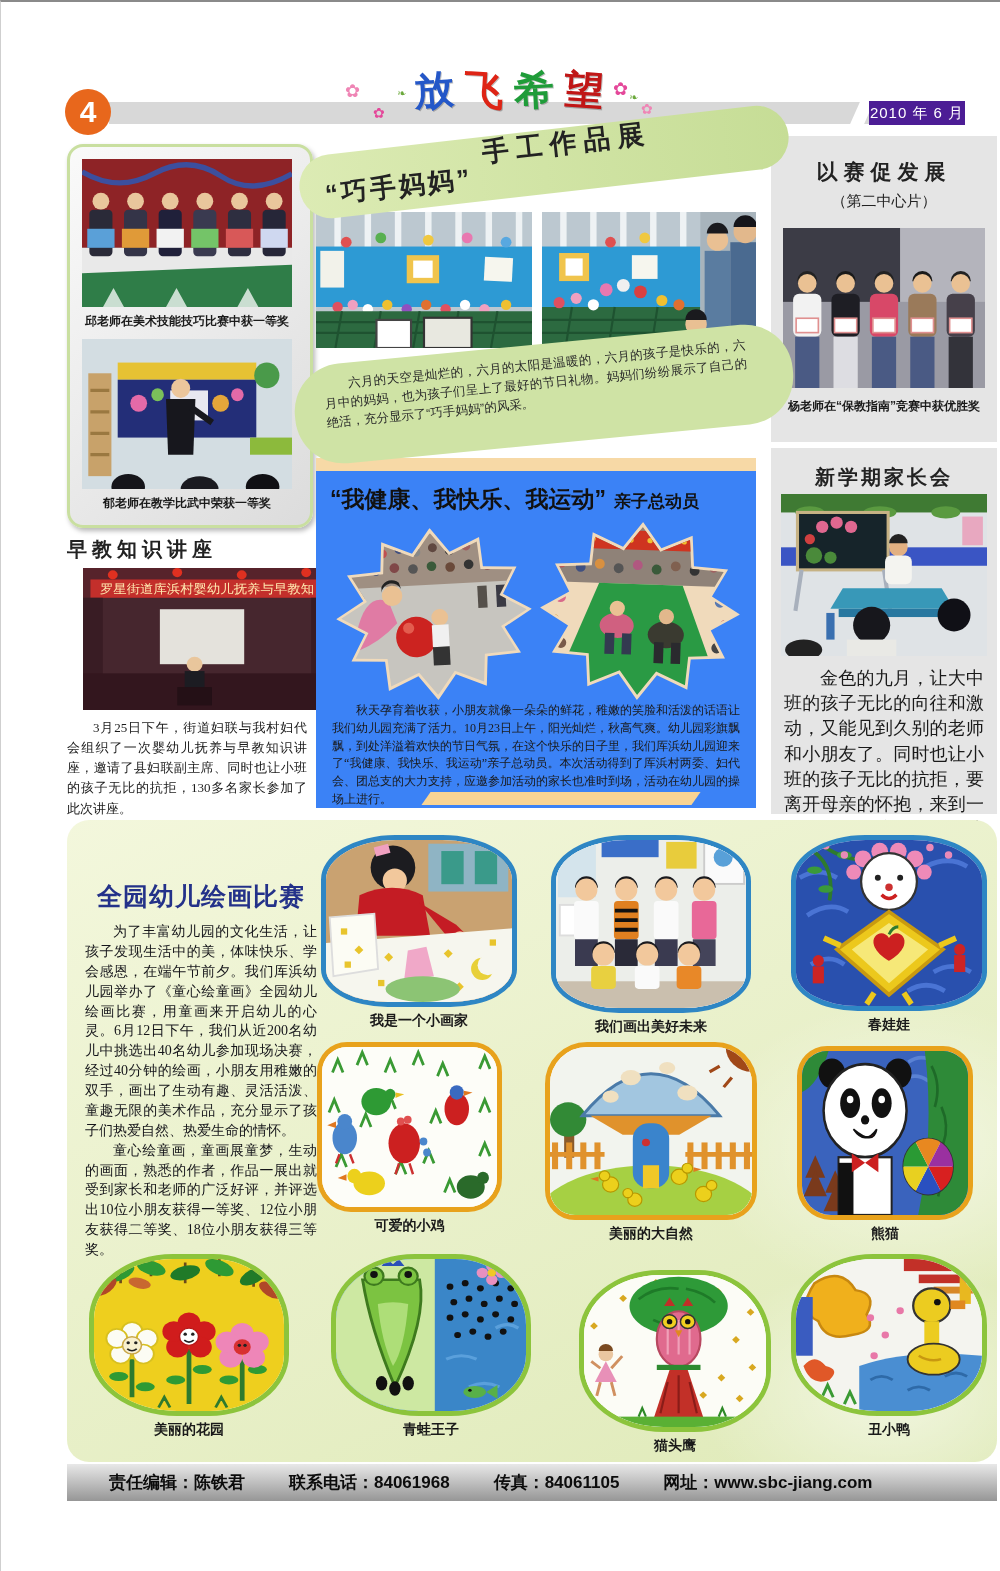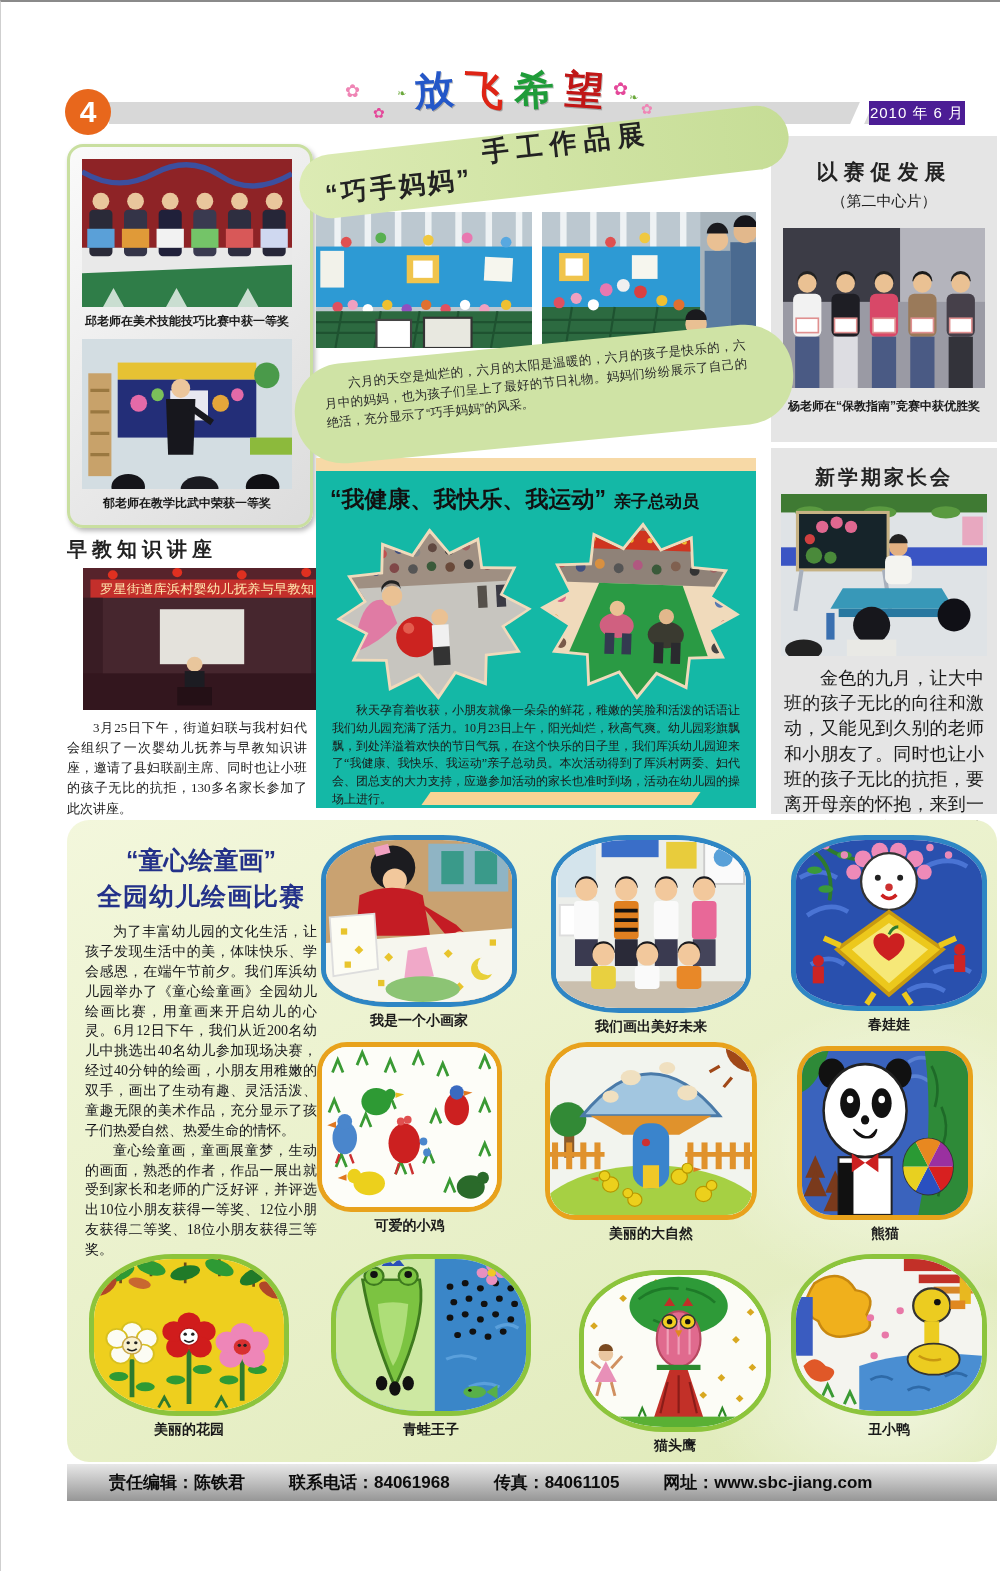--- a/index.html
+++ b/index.html
@@ -41,21 +41,21 @@
   #craft-title{left:6px;top:2px;width:434px;transform:rotate(-6.5deg);white-space:nowrap;}
   #craft-title .t1{display:inline-block;font-size:26px;font-weight:bold;transform:translateY(16px);letter-spacing:3px;}
   #craft-title .t2{display:inline-block;font-size:27px;font-weight:bold;letter-spacing:7px;transform:translateY(-8px);margin-left:8px;}
   .craft-photo{top:78px;height:136px;overflow:hidden;z-index:1;}
   #craft-band-bot{left:-22px;top:210px;width:500px;height:100px;background:#cfe3a5;border-radius:48px;
                   transform:rotate(-5.5deg);}
   #craft-body{left:8px;top:222px;width:424px;transform:rotate(-5.5deg);font-size:12.5px;line-height:1.5;
               color:#2a2a2a;text-indent:2em;text-align:justify;}
 
   
-  #sports{left:315px;top:456px;width:440px;height:350px;background:#14b8a6;}
+  #sports{left:315px;top:456px;width:440px;height:350px;background:#3b82f6;}
   #sports-topstrip{left:0;top:0;width:440px;height:13px;background:#f7d9a6;}
   #sports-head{left:14px;top:26px;width:420px;display:flex;align-items:baseline;gap:8px;}
   #sports-head .big{font-size:23px;font-weight:900;color:#111;}
   #sports-head .small{font-size:17px;font-weight:bold;color:#111;}
   .star{clip-path:polygon(50% 0%,59.6% 14.3%,75% 6.7%,76.2% 23.8%,93.3% 25%,85.7% 40.4%,100% 50%,85.7% 59.6%,93.3% 75%,76.2% 76.2%,75% 93.3%,59.6% 85.7%,50% 100%,40.4% 85.7%,25% 93.3%,23.8% 76.2%,6.7% 75%,14.3% 59.6%,0% 50%,14.3% 40.4%,6.7% 25%,23.8% 23.8%,25% 6.7%,40.4% 14.3%);}
   .star-outer{background:#f0dabb;}
   .star-inner{position:absolute;left:5px;top:5px;right:5px;bottom:5px;overflow:hidden;}
   #sports-body{left:16px;top:244px;width:408px;font-size:12px;line-height:1.48;text-align:justify;text-indent:2em;color:#1a1a1a;}
   #sports-wedge{left:110px;top:334px;width:270px;height:13px;background:#f8d494;transform:skewX(-35deg);}
 
@@ -430,21 +430,20 @@
         <circle cx="84" cy="59" r="8" fill="#101016"></circle>
         <ellipse cx="11" cy="76" rx="9" ry="5" fill="#222"></ellipse>
       </svg>
     </div>
     <div class="abs serif" id="meeting-body">金色的九月，让大中班的孩子无比的向往和激动，又能见到久别的老师和小朋友了。同时也让小班的孩子无比的抗拒，要离开母亲的怀抱，来到一个陌生的环境了。为了让孩子们更好的过渡，我园于9月16日晚，召开新学期的家长会。</div>
   </div>
 
   <div class="abs" id="contest-box">
     <div class="swirl" style="right:-120px;top:180px;width:420px;height:300px;"></div>
     <div class="swirl" style="right:-80px;bottom:-60px;width:380px;height:260px;"></div>
-    <div class="abs" id="dc-title1">“童心绘童画”</div>
     <div class="abs" id="dc-title2">全园幼儿绘画比赛</div>
     <div class="abs serif" id="dc-paras">
       <p>为了丰富幼儿园的文化生活，让孩子发现生活中的美，体味快乐、学会感恩，在端午节前夕。我们厍浜幼儿园举办了《童心绘童画》全园幼儿绘画比赛，用童画来开启幼儿的心灵。6月12日下午，我们从近200名幼儿中挑选出40名幼儿参加现场决赛，经过40分钟的绘画，小朋友用稚嫩的双手，画出了生动有趣、灵活活泼、童趣无限的美术作品，充分显示了孩子们热爱自然、热爱生命的情怀。</p>
       <p>童心绘童画，童画展童梦，生动的画面，熟悉的作者，作品一展出就受到家长和老师的广泛好评，并评选出10位小朋友获得一等奖、12位小朋友获得二等奖、18位小朋友获得三等奖。</p>
     </div>
 
     <figure class="art r1" style="left:254px;top:15px;width:196px;margin:0;">
       <div class="art-img" style="height:162px;">
         <svg width="100%" height="100%" viewBox="0 0 100 88" preserveAspectRatio="none">
           <rect width="100" height="88" fill="#c9a271"></rect>

